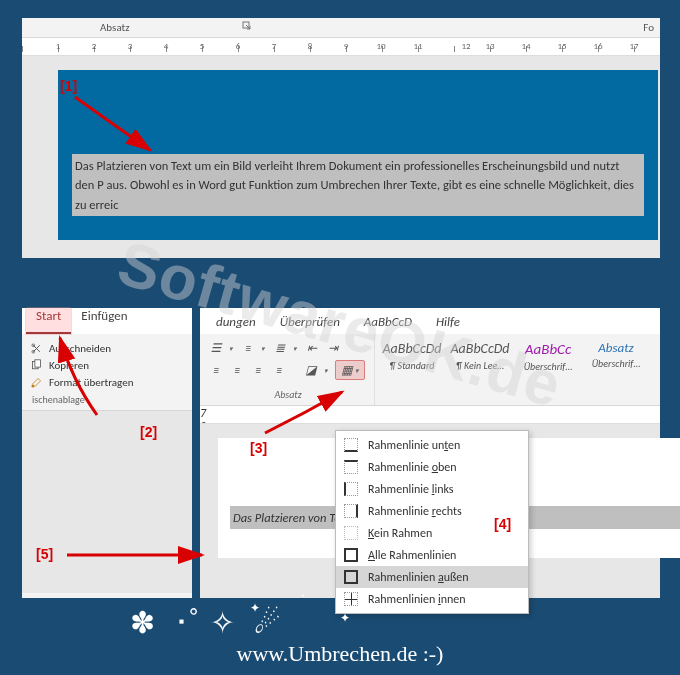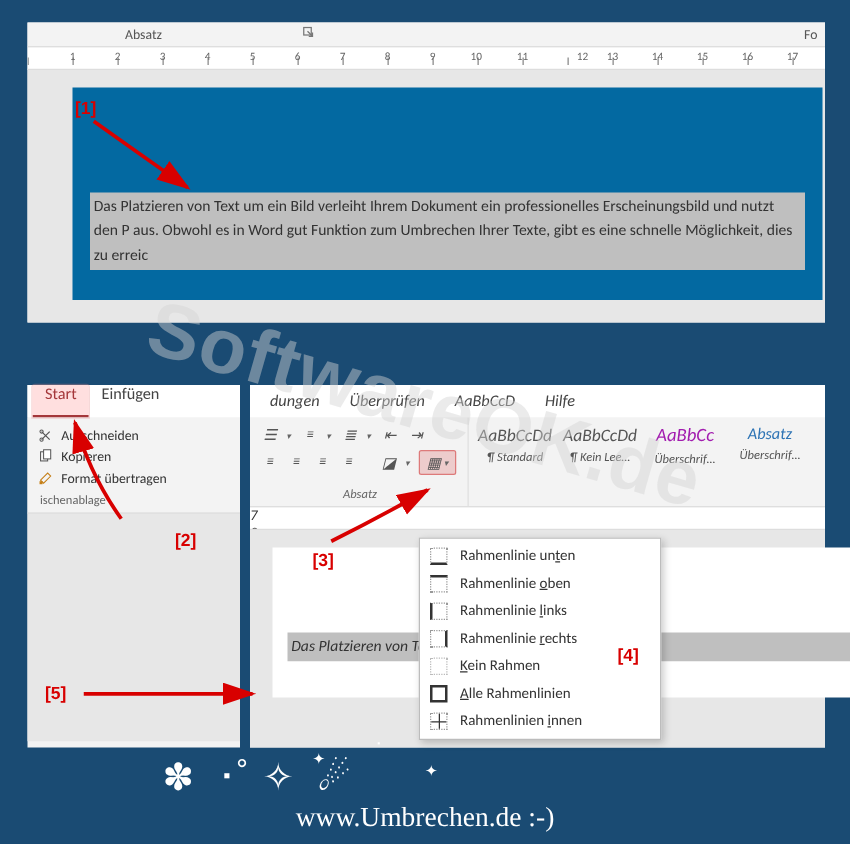--- a/index.html
+++ b/index.html
@@ -357,20 +357,24 @@
       <span>Rahmenlinie <u>r</u>echts</span>
     </div>
     <div class="bm-item">
       <span class="bm-icon none"></span>
       <span><u>K</u>ein Rahmen</span>
     </div>
     <div class="bm-item">
       <span class="bm-icon all"></span>
       <span><u>A</u>lle Rahmenlinien</span>
     </div>
+    <div class="bm-item hover">
+      <span class="bm-icon outer"></span>
+      <span>Rahmenlinien <u>a</u>ußen</span>
+    </div>
     <div class="bm-item">
       <span class="bm-icon inner"></span>
       <span>Rahmenlinien <u>i</u>nnen</span>
     </div>
   </div>
 
 <span class="callout" style="left:60px;top:78px">[1]</span>
 <span class="callout" style="left:140px;top:424px">[2]</span>
 <span class="callout" style="left:250px;top:440px">[3]</span>
 <span class="callout" style="left:494px;top:516px">[4]</span>

